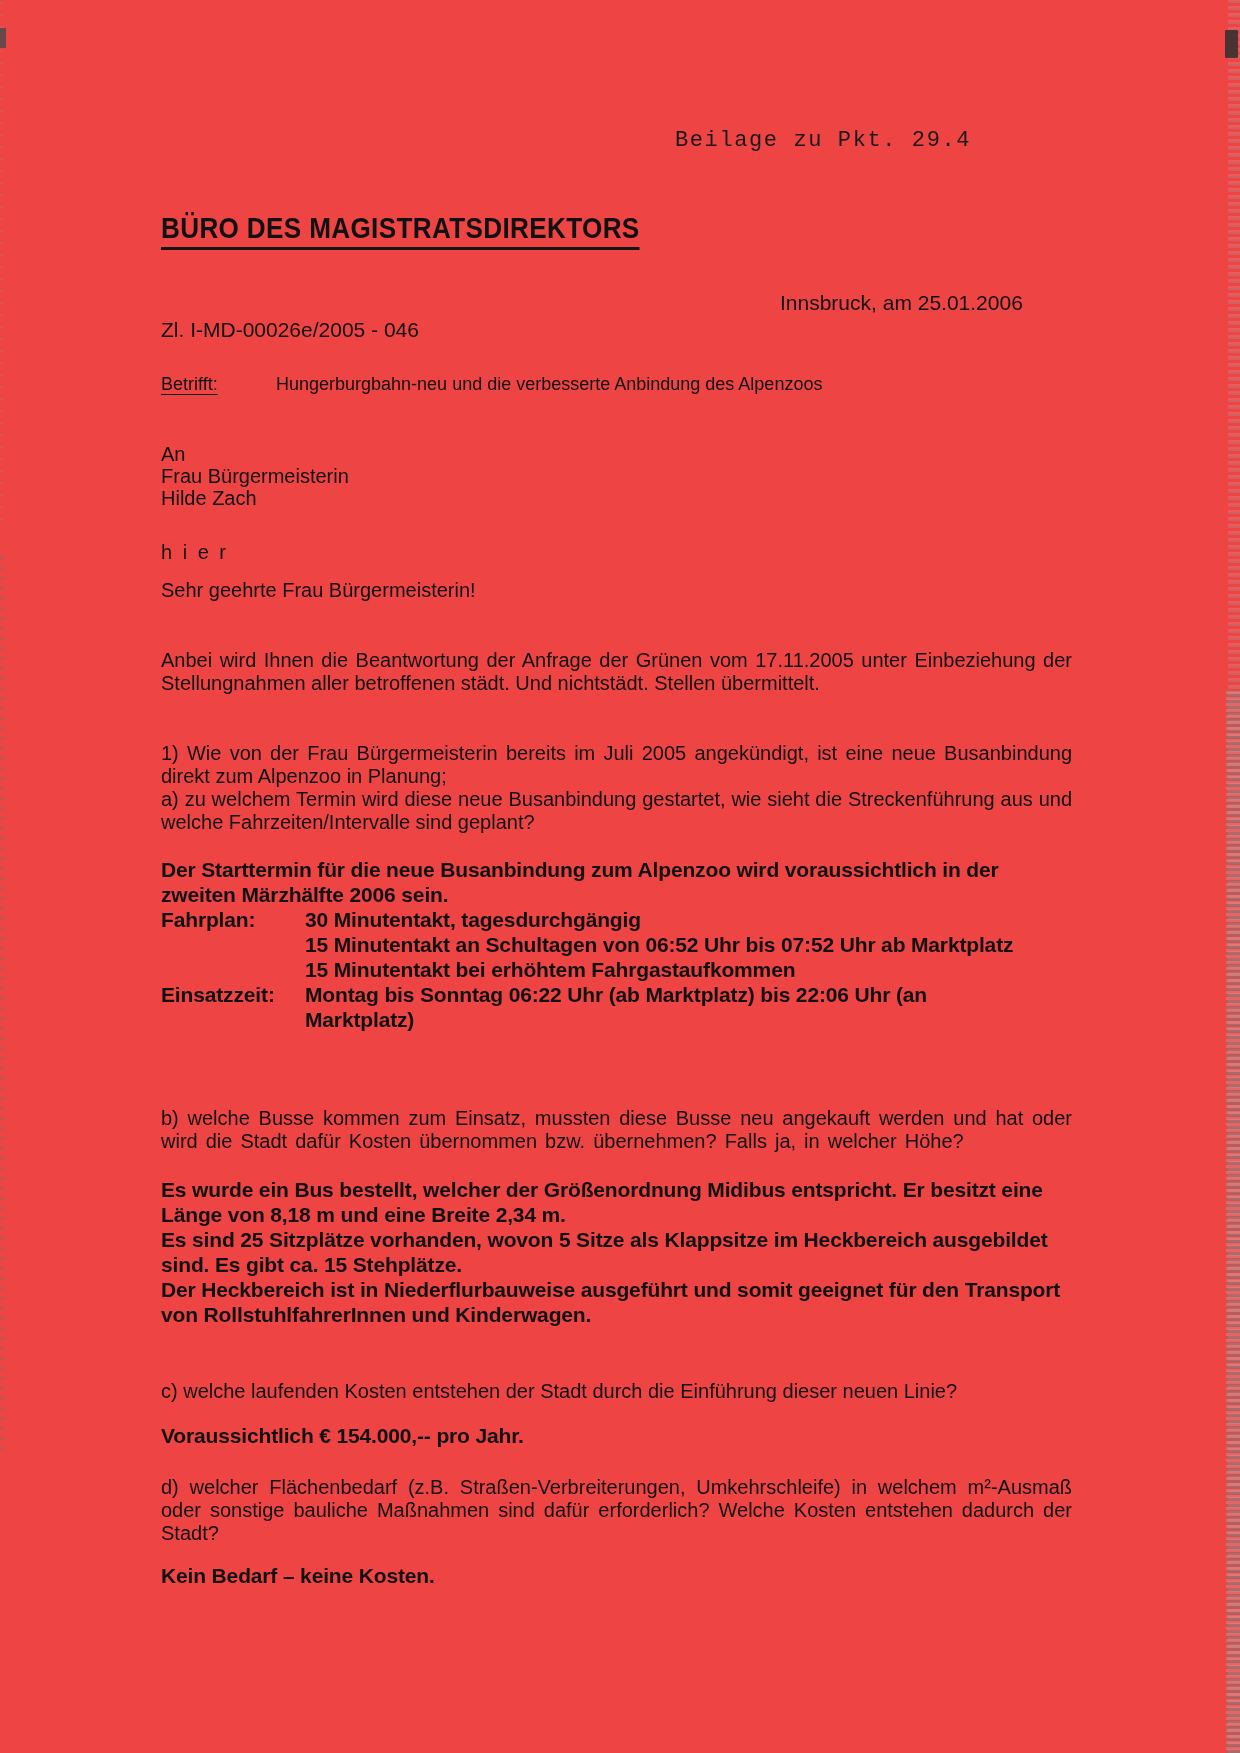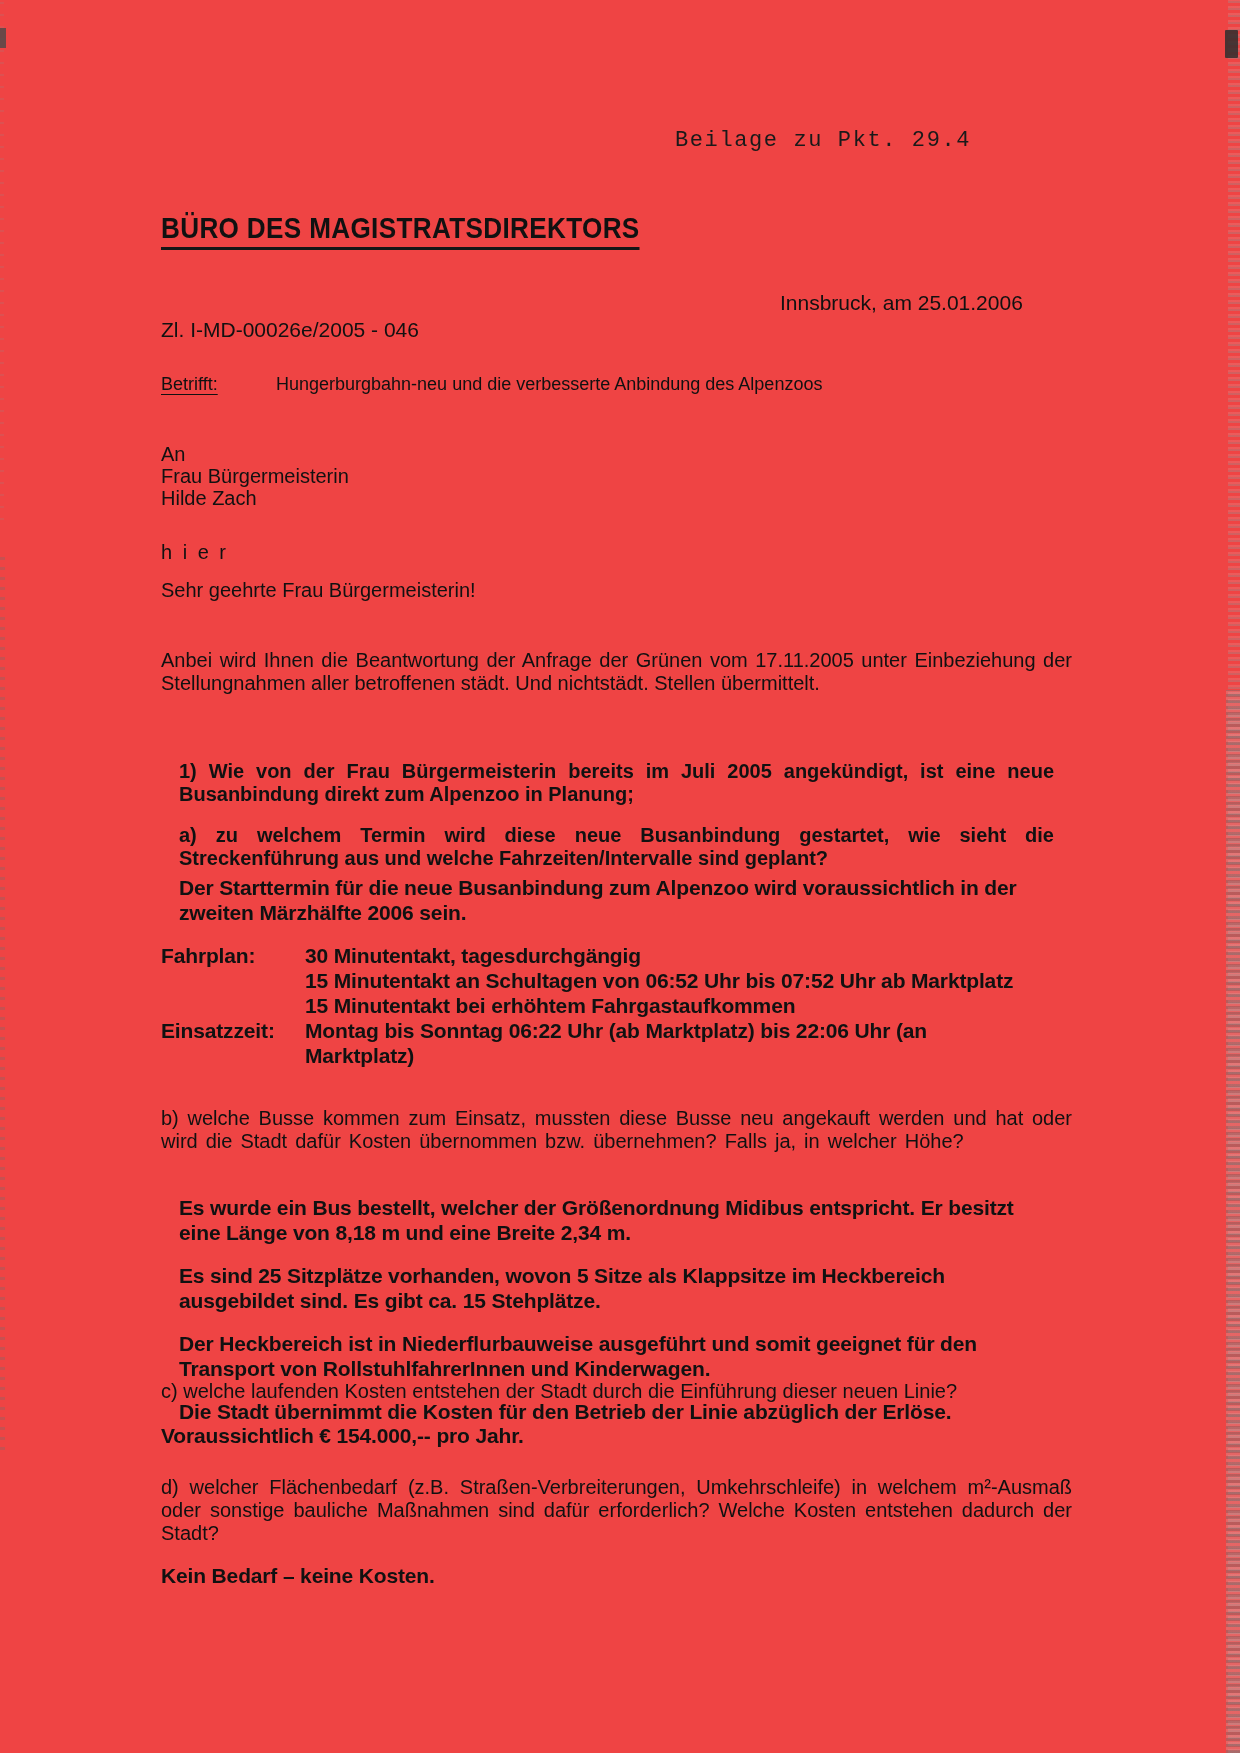--- a/index.html
+++ b/index.html
@@ -8,21 +8,21 @@
     width:1240px; height:1753px;
     background:#ef4444;
     font-family:"Liberation Sans", sans-serif;
     color:#111111;
     overflow:hidden;
   }
   .abs { position:absolute; }
   .txt  { font-size:20px; line-height:23px; }
   .just { text-align:justify; }
   .boldblk { font-size:21px; line-height:25px; font-weight:bold; letter-spacing:-0.15px; }
-  p { margin:18px;font-weight:bold; }
+  p { margin:0; }
 
   .note-mono {
     font-family:"Liberation Mono", monospace;
     font-size:22px; line-height:26px; letter-spacing:1.6px;
     color:#1a1a1a;
   }
   .letterhead-inner {
     display:inline-block;
     transform:scaleX(0.87); transform-origin:0 50%;
     font-size:30px; line-height:34px; font-weight:bold; letter-spacing:0.4px;
@@ -131,21 +131,20 @@
       <span class="service-val">Montag bis Sonntag 06:22 Uhr (ab Marktplatz) bis 22:06 Uhr (an Marktplatz)</span>
     </div>
   </div>
 
   <div class="abs txt just" style="left:161px; top:1107px; width:911px; word-spacing:2.5px;">b) welche Busse kommen zum Einsatz, mussten diese Busse neu angekauft werden und hat oder wird die Stadt dafür Kosten übernommen bzw. übernehmen? Falls ja, in welcher Höhe?</div>
 
   <div class="abs boldblk" style="left:161px; top:1177px; width:911px;">
     <p>Es wurde ein Bus bestellt, welcher der Größenordnung Midibus entspricht. Er besitzt eine Länge von 8,18 m und eine Breite 2,34 m.</p>
     <p>Es sind 25 Sitzplätze vorhanden, wovon 5 Sitze als Klappsitze im Heckbereich ausgebildet sind. Es gibt ca. 15 Stehplätze.</p>
     <p>Der Heckbereich ist in Niederflurbauweise ausgeführt und somit geeignet für den Transport von RollstuhlfahrerInnen und Kinderwagen.</p>
-    <p>Die Stadt übernimmt die Kosten für den Betrieb der Linie abzüglich der Erlöse.</p>
   </div>
 
   <div class="abs txt" style="left:161px; top:1380px; width:911px;">c) welche laufenden Kosten entstehen der Stadt durch die Einführung dieser neuen Linie?</div>
 
   <div class="abs boldblk" style="left:161px; top:1423px; width:911px;">Voraussichtlich € 154.000,-- pro Jahr.</div>
 
   <div class="abs txt just" style="left:161px; top:1476px; width:911px;">d) welcher Flächenbedarf (z.B. Straßen-Verbreiterungen, Umkehrschleife) in welchem m²-Ausmaß oder sonstige bauliche Maßnahmen sind dafür erforderlich? Welche Kosten entstehen dadurch der Stadt?</div>
 
   <div class="abs boldblk" style="left:161px; top:1563px; width:911px;">Kein Bedarf – keine Kosten.</div>
 

